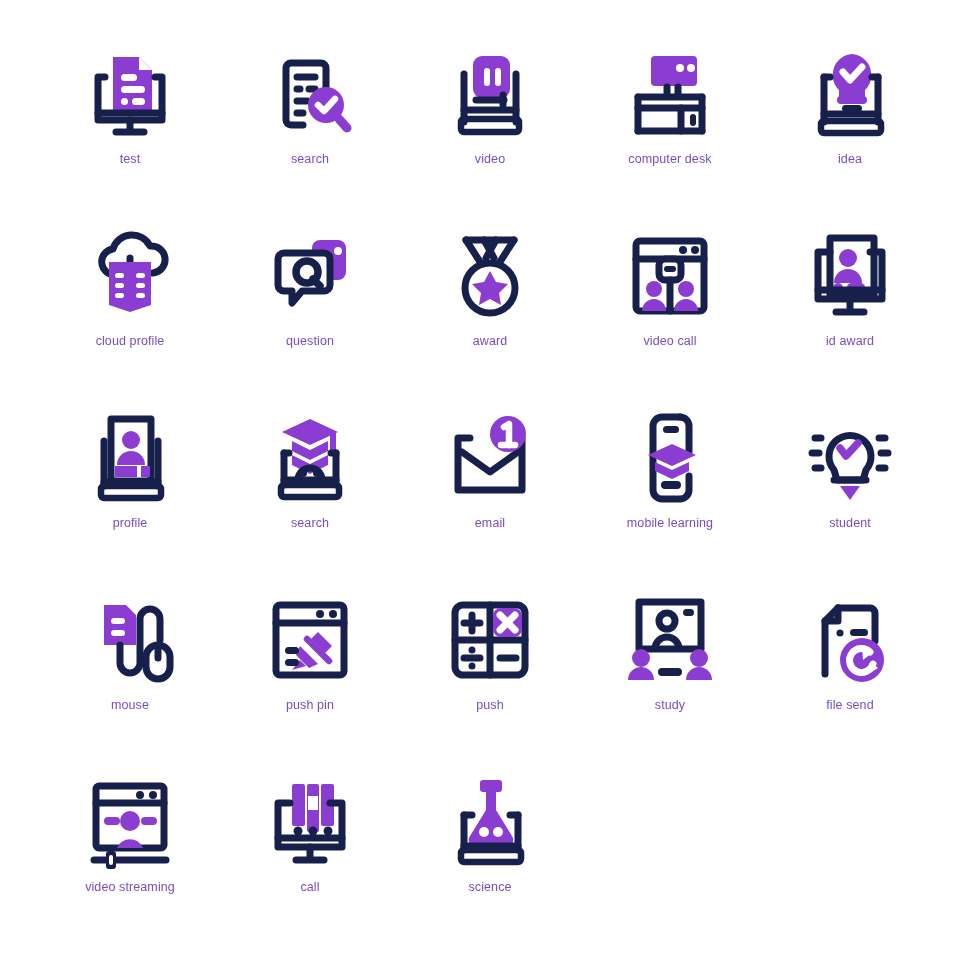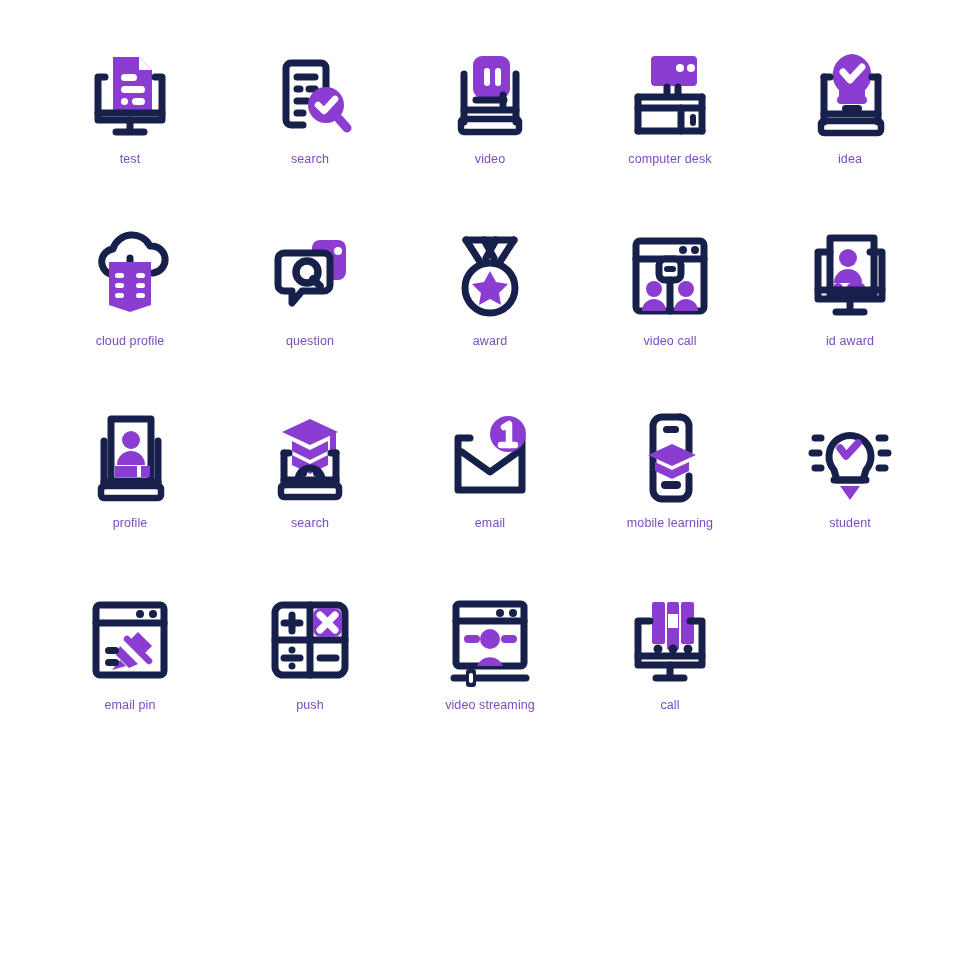--- a/index.html
+++ b/index.html
@@ -281,50 +281,95 @@
   <path d="M79 30 h6" fill="none" stroke="#16204A" stroke-width="7" stroke-linecap="round" stroke-linejoin="round"></path>
   <path d="M81 45 h7" fill="none" stroke="#16204A" stroke-width="7" stroke-linecap="round" stroke-linejoin="round"></path>
   <path d="M79 60 h6" fill="none" stroke="#16204A" stroke-width="7" stroke-linecap="round" stroke-linejoin="round"></path>
         </svg>
       </div>
       <div class="caption">student</div>
     </div>
     <div class="cell">
       <div class="glyph">
         <svg viewBox="0 0 100 100" xmlns="http://www.w3.org/2000/svg">
+  <path d="M24 15 h22 l10 10 v30 h-32 z" fill="#8B3DD1"></path>
+  <rect x="31" y="28" width="14" height="6" rx="3" fill="#fff"></rect>
+  <rect x="31" y="40" width="14" height="6" rx="3" fill="#fff"></rect>
+  <path d="M40 55 v18 a10 10 0 0 0 10 10 a10 10 0 0 0 10 -10 v-44 a10 10 0 0 1 10 -10 a10 10 0 0 1 10 10 v21" fill="none" stroke="#16204A" stroke-width="7" stroke-linecap="round" stroke-linejoin="round"></path>
+  <rect x="66" y="55" width="24" height="34" rx="12" fill="none" stroke="#16204A" stroke-width="7"></rect>
+  <path d="M78 58 v10" fill="none" stroke="#16204A" stroke-width="7" stroke-linecap="round" stroke-linejoin="round"></path>
+        </svg>
+      </div>
+      <div class="caption">mouse</div>
+    </div>
+    <div class="cell">
+      <div class="glyph">
+        <svg viewBox="0 0 100 100" xmlns="http://www.w3.org/2000/svg">
   <rect x="16" y="15" width="68" height="70" rx="4" fill="#fff" stroke="#16204A" stroke-width="7" stroke-linejoin="round"></rect>
   <path d="M16 33 h68" fill="none" stroke="#16204A" stroke-width="7" stroke-linecap="round" stroke-linejoin="round"></path>
   <circle cx="60" cy="24" r="4" fill="#16204A"></circle>
   <circle cx="73" cy="24" r="4" fill="#16204A"></circle>
   <path d="M58 42 l14 14 -7 7 -14 -14 z" fill="#8B3DD1"></path>
   <path d="M40 56 l18 18 -9 4 -13 -13 z" fill="#8B3DD1"></path>
   <path d="M40 70 l-8 10 14 -4 z" fill="#8B3DD1"></path>
   <path d="M47 49 l22 22" stroke="#8B3DD1" stroke-width="6.5" stroke-linecap="round" fill="none"></path>
   <rect x="25" y="57" width="14" height="7" rx="3.5" fill="#16204A"></rect>
   <rect x="25" y="69" width="14" height="7" rx="3.5" fill="#16204A"></rect>
         </svg>
       </div>
-      <div class="caption">email pin</div>
+      <div class="caption">push pin</div>
     </div>
     <div class="cell">
       <div class="glyph">
         <svg viewBox="0 0 100 100" xmlns="http://www.w3.org/2000/svg">
   <rect x="15" y="15" width="70" height="70" rx="8" fill="none" stroke="#16204A" stroke-width="7" stroke-linejoin="round"></rect>
   <path d="M50 15 v70" fill="none" stroke="#16204A" stroke-width="7" stroke-linecap="round" stroke-linejoin="round"></path>
   <path d="M15 50 h70" fill="none" stroke="#16204A" stroke-width="7" stroke-linecap="round" stroke-linejoin="round"></path>
   <rect x="53" y="18" width="29" height="29" rx="8" fill="#8B3DD1"></rect>
   <path d="M60 25 l15 15 M75 25 l-15 15" stroke="#fff" stroke-width="7" stroke-linecap="round" fill="none"></path>
   <path d="M32 25 v16 M24 33 h16" fill="none" stroke="#16204A" stroke-width="7" stroke-linecap="round" stroke-linejoin="round"></path>
   <path d="M24 68 h16" fill="none" stroke="#16204A" stroke-width="7" stroke-linecap="round" stroke-linejoin="round"></path>
   <circle cx="32" cy="60" r="3.5" fill="#16204A"></circle>
   <circle cx="32" cy="76" r="3.5" fill="#16204A"></circle>
   <path d="M60 68 h16" fill="none" stroke="#16204A" stroke-width="7" stroke-linecap="round" stroke-linejoin="round"></path>
         </svg>
       </div>
       <div class="caption">push</div>
+    </div>
+    <div class="cell">
+      <div class="glyph">
+        <svg viewBox="0 0 100 100" xmlns="http://www.w3.org/2000/svg">
+  <rect x="19" y="12" width="62" height="47" fill="#fff" stroke="#16204A" stroke-width="7" stroke-linejoin="round"></rect>
+  <rect x="63" y="19" width="11" height="7" rx="3.5" fill="#16204A"></rect>
+  <circle cx="47" cy="31" r="8" fill="none" stroke="#16204A" stroke-width="7"></circle>
+  <path d="M35 59 a12 12 0 0 1 24 0" fill="none" stroke="#16204A" stroke-width="7" stroke-linejoin="round"></path>
+  <circle cx="21" cy="68" r="9" fill="#8B3DD1"></circle>
+  <path d="M8 90 a13 13 0 0 1 26 0 z" fill="#8B3DD1"></path>
+  <circle cx="79" cy="68" r="9" fill="#8B3DD1"></circle>
+  <path d="M66 90 a13 13 0 0 1 26 0 z" fill="#8B3DD1"></path>
+  <rect x="38" y="78" width="24" height="8" rx="4" fill="#16204A"></rect>
+        </svg>
+      </div>
+      <div class="caption">study</div>
+    </div>
+    <div class="cell">
+      <div class="glyph">
+        <svg viewBox="0 0 100 100" xmlns="http://www.w3.org/2000/svg">
+  <path d="M38 18 h32 a5 5 0 0 1 5 5 v28" fill="none" stroke="#16204A" stroke-width="7" stroke-linecap="round" stroke-linejoin="round"></path>
+  <path d="M38 18 l-13 13 v53" fill="none" stroke="#16204A" stroke-width="7" stroke-linecap="round" stroke-linejoin="round"></path>
+  <path d="M25 31 h13 v-13" fill="none" stroke="#16204A" stroke-width="7" stroke-linecap="round" stroke-linejoin="round"></path>
+  <circle cx="40" cy="43" r="3.5" fill="#16204A"></circle>
+  <rect x="50" y="39" width="18" height="7" rx="3.5" fill="#16204A"></rect>
+  <circle cx="62" cy="70" r="22" fill="#8B3DD1"></circle>
+  <path d="M70 62 a12 12 0 1 0 3 12" fill="none" stroke="#fff" stroke-width="7" stroke-linecap="round"></path>
+  <path d="M62 58 l10 5 -9 7 z" fill="#fff"></path>
+  <path d="M71 72 l7 6 -8 5 z" fill="#fff"></path>
+        </svg>
+      </div>
+      <div class="caption">file send</div>
     </div>
     <div class="cell">
       <div class="glyph">
         <svg viewBox="0 0 100 100" xmlns="http://www.w3.org/2000/svg">
   <rect x="16" y="14" width="68" height="62" rx="3" fill="#fff" stroke="#16204A" stroke-width="7" stroke-linejoin="round"></rect>
   <path d="M16 31 h68" fill="none" stroke="#16204A" stroke-width="7" stroke-linecap="round" stroke-linejoin="round"></path>
   <circle cx="60" cy="23" r="4" fill="#16204A"></circle>
   <circle cx="73" cy="23" r="4" fill="#16204A"></circle>
   <circle cx="50" cy="49" r="10" fill="#8B3DD1"></circle>
   <path d="M37 76 a14 14 0 0 1 26 0 z" fill="#8B3DD1"></path>
@@ -348,13 +393,30 @@
   <path d="M18 66 h64" fill="none" stroke="#16204A" stroke-width="7" stroke-linecap="round" stroke-linejoin="round"></path>
   <circle cx="38" cy="59" r="4.5" fill="#16204A"></circle>
   <circle cx="53" cy="59" r="4.5" fill="#16204A"></circle>
   <circle cx="68" cy="59" r="4.5" fill="#16204A"></circle>
   <path d="M50 75 v9" fill="none" stroke="#16204A" stroke-width="7" stroke-linecap="round" stroke-linejoin="round"></path>
   <path d="M36 88 h28" fill="none" stroke="#16204A" stroke-width="7" stroke-linecap="round" stroke-linejoin="round"></path>
         </svg>
       </div>
       <div class="caption">call</div>
     </div>
+    <div class="cell">
+      <div class="glyph">
+        <svg viewBox="0 0 100 100" xmlns="http://www.w3.org/2000/svg">
+  <rect x="40" y="8" width="22" height="12" rx="3" fill="#8B3DD1"></rect>
+  <path d="M46 20 h10 v18 l16 26 a7 7 0 0 1 -6 11 h-30 a7 7 0 0 1 -6 -11 l16 -26 z" fill="#8B3DD1"></path>
+  <circle cx="44" cy="60" r="5" fill="#fff"></circle>
+  <circle cx="58" cy="60" r="5" fill="#fff"></circle>
+  <path d="M24 43 v35" fill="none" stroke="#16204A" stroke-width="7" stroke-linecap="round" stroke-linejoin="round"></path>
+  <path d="M78 43 v35" fill="none" stroke="#16204A" stroke-width="7" stroke-linecap="round" stroke-linejoin="round"></path>
+  <path d="M24 43 h8" fill="none" stroke="#16204A" stroke-width="7" stroke-linecap="round" stroke-linejoin="round"></path>
+  <path d="M70 43 h8" fill="none" stroke="#16204A" stroke-width="7" stroke-linecap="round" stroke-linejoin="round"></path>
+  <path d="M24 74 h54" fill="none" stroke="#16204A" stroke-width="7" stroke-linecap="round" stroke-linejoin="round"></path>
+  <rect x="21" y="78" width="60" height="12" rx="3" fill="none" stroke="#16204A" stroke-width="6.5" stroke-linejoin="round"></rect>
+        </svg>
+      </div>
+      <div class="caption">science</div>
+    </div>
   </div>
 
 </body></html>

